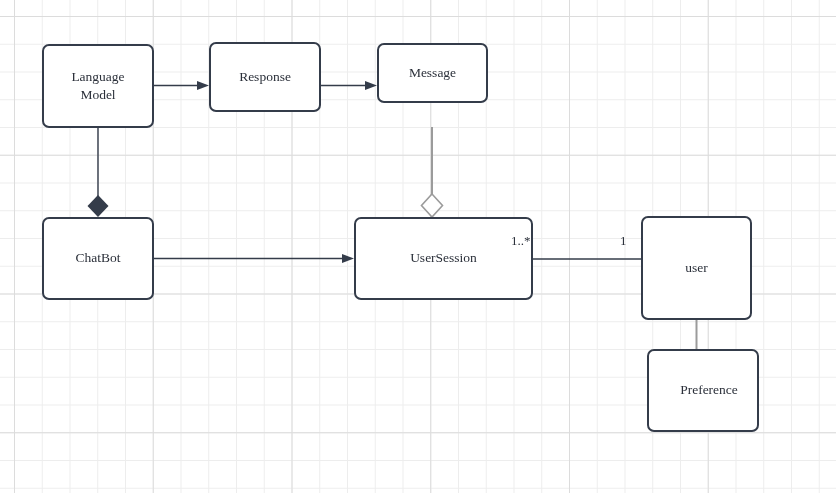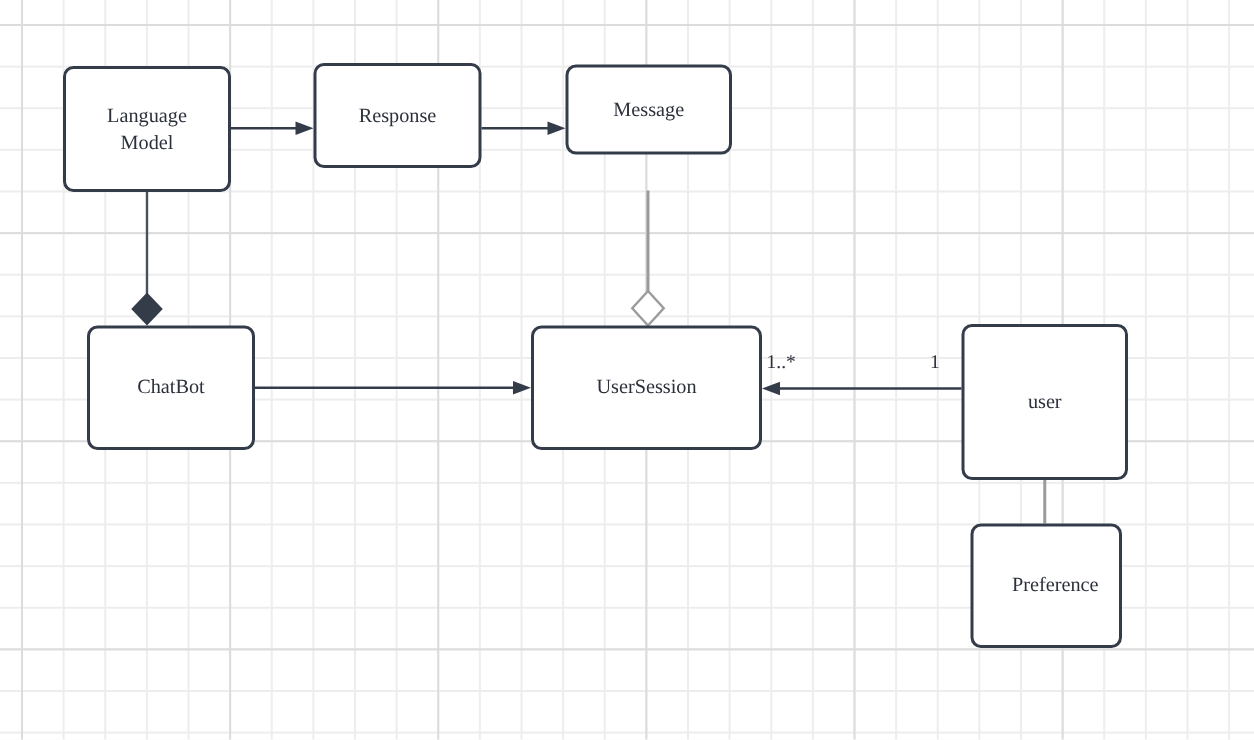--- a/index.html
+++ b/index.html
@@ -103,33 +103,33 @@
   </div>
 
   <div class="node" style="left:209px; top:42px; width:112px; height:70px;">
     <span class="node-label">Response</span>
   </div>
 
   <div class="node" style="left:377px; top:43px; width:111px; height:60px;">
     <span class="node-label">Message</span>
   </div>
 
-  <div class="node" style="left:42px; top:217px; width:112px; height:83px;margin-left:16px;">
+  <div class="node" style="left:42px; top:217px; width:112px; height:83px;">
     <span class="node-label">ChatBot</span>
   </div>
 
-  <div class="node" style="left:354px; top:217px; width:154px; height:83px;">
+  <div class="node" style="left:354px; top:217px; width:179px; height:83px;">
     <span class="node-label">UserSession</span>
   </div>
 
   <div class="node" style="left:641px; top:216px; width:111px; height:104px;">
     <span class="node-label">user</span>
   </div>
 
-  <div class="node" style="left:647px; top:349px; width:101px; height:83px;padding-left:12px;">
+  <div class="node" style="left:647px; top:349px; width:112px; height:83px;padding-left:12px;">
     <span class="node-label">Preference</span>
   </div>
 
   <div class="edge-label" style="left:511px; top:233px;">1..*</div>
 
   <div class="edge-label" style="left:620px; top:233px;">1</div>
 
 </div>
 
 </body></html>

